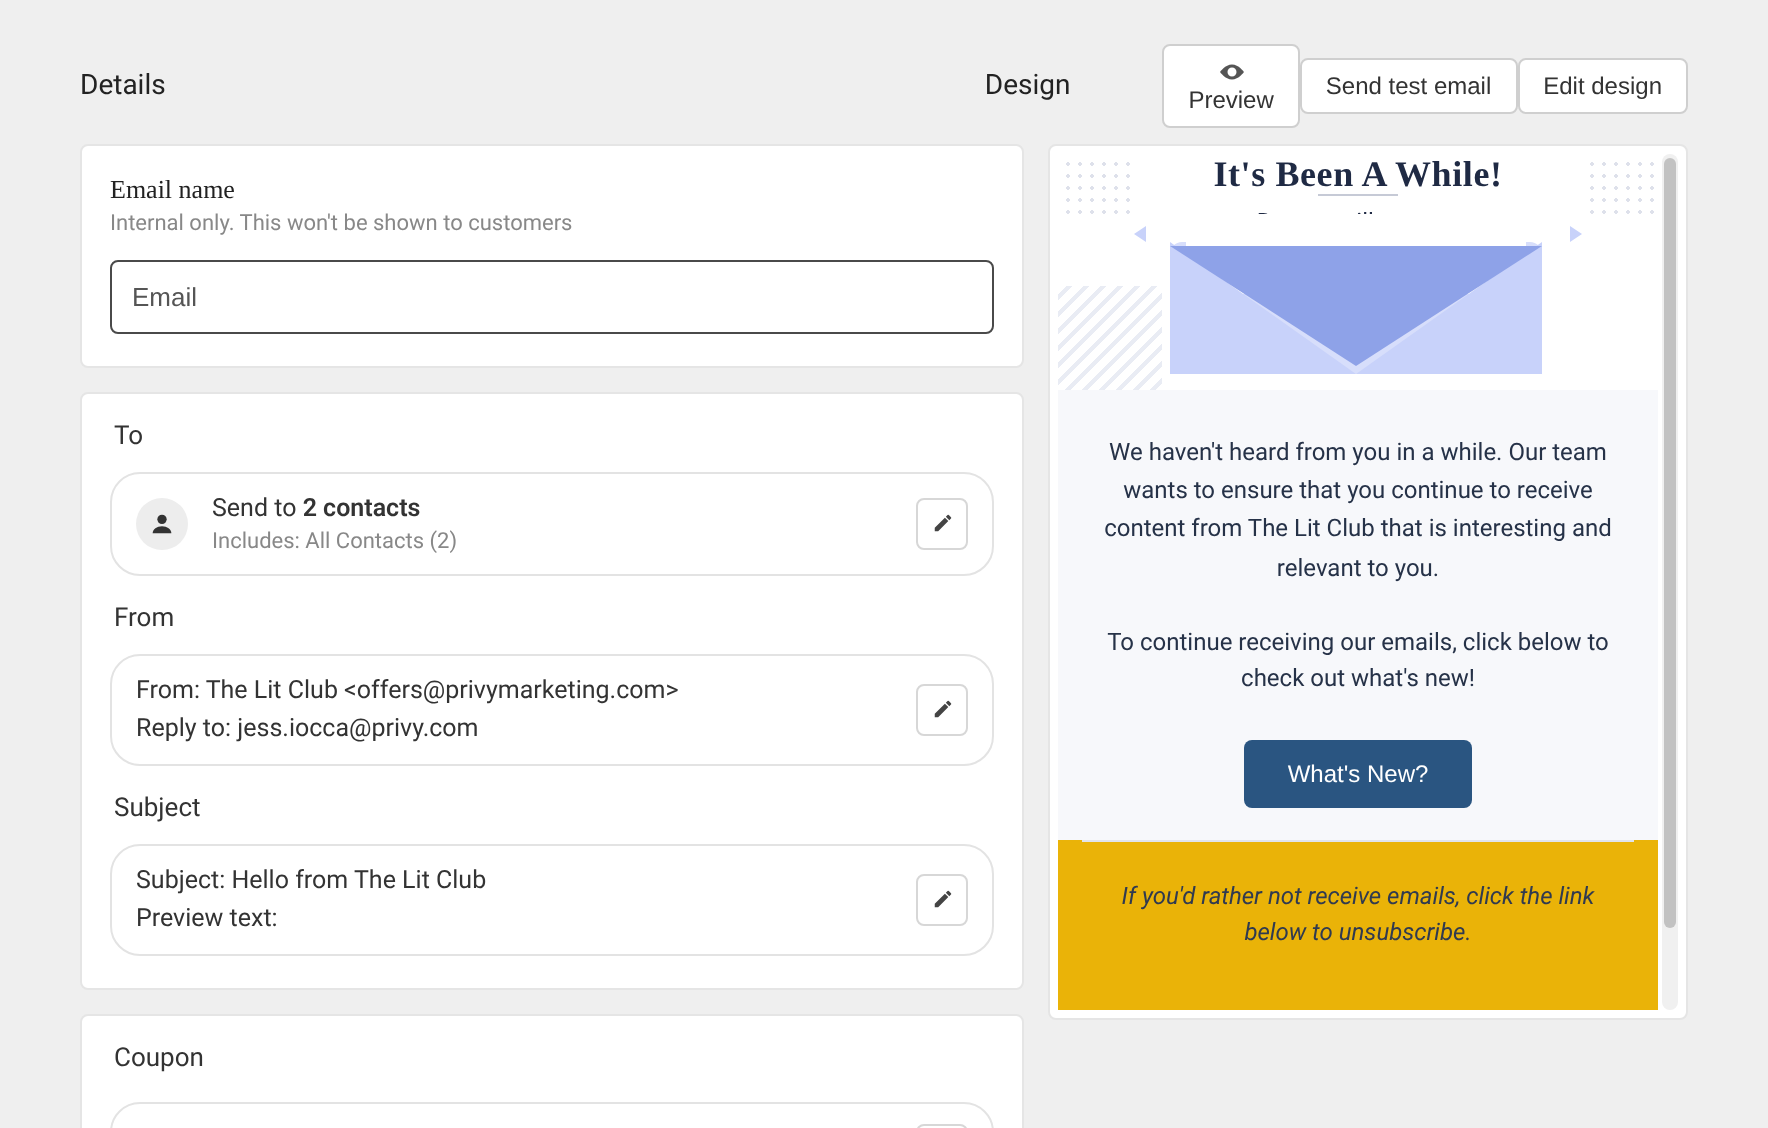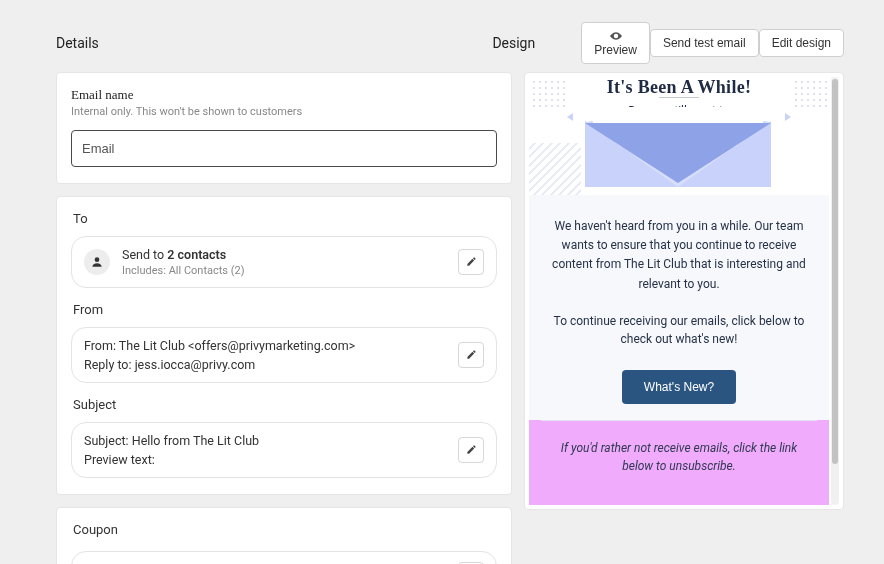--- a/index.html
+++ b/index.html
@@ -10,21 +10,21 @@
     color: #333;
     width: 884px;
     height: 564px;
     overflow: hidden;
     position: relative;
   }
   .page {
     position: absolute;
     top: 4px; left: 0; right: 0; bottom: 0;
     background: #efefef;
-    padding: 0 0 0 16px;
+    padding: 0 0 0 0;
   }
   .top-row {
     display: flex;
     justify-content: space-between;
     align-items: center;
     padding: 18px 40px 8px 40px;
   }
   .top-left-title {
     font-size: 14px;
     color: #222;
@@ -147,21 +147,21 @@
     border:1px solid #e5e5e5;
     border-radius:4px;
     height: 438px;
     position:relative;
     overflow:hidden;
   }
   .preview-scroll {
     position:absolute;
     top:4px; left:4px; right:14px; bottom:4px;
     overflow:hidden;
-    background:#f0abfc;
+    background:#eab308;
   }
   .scrollbar {
     position:absolute;
     top:4px; right:4px; bottom:4px;
     width:8px;
     background:#f0f0f0;
     border-radius:4px;
   }
   .scrollbar-thumb {
     position:absolute;

